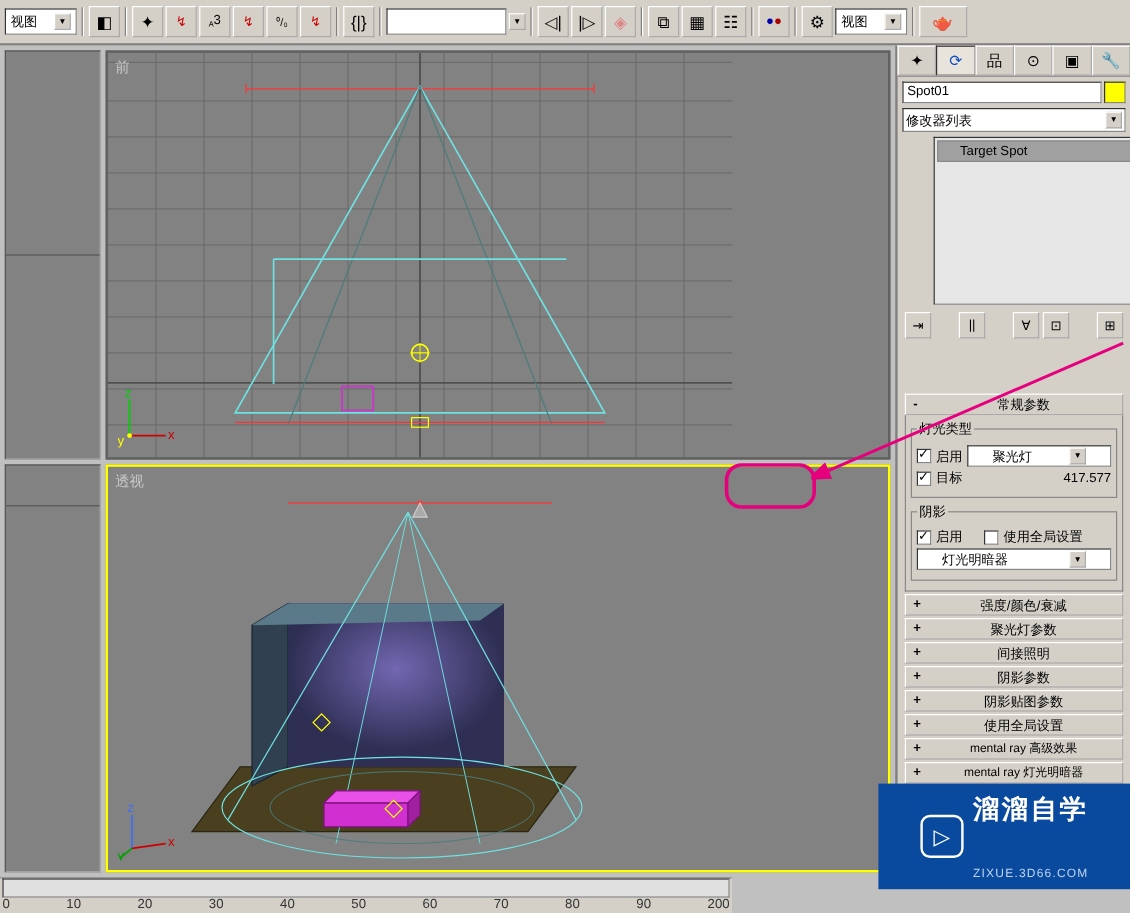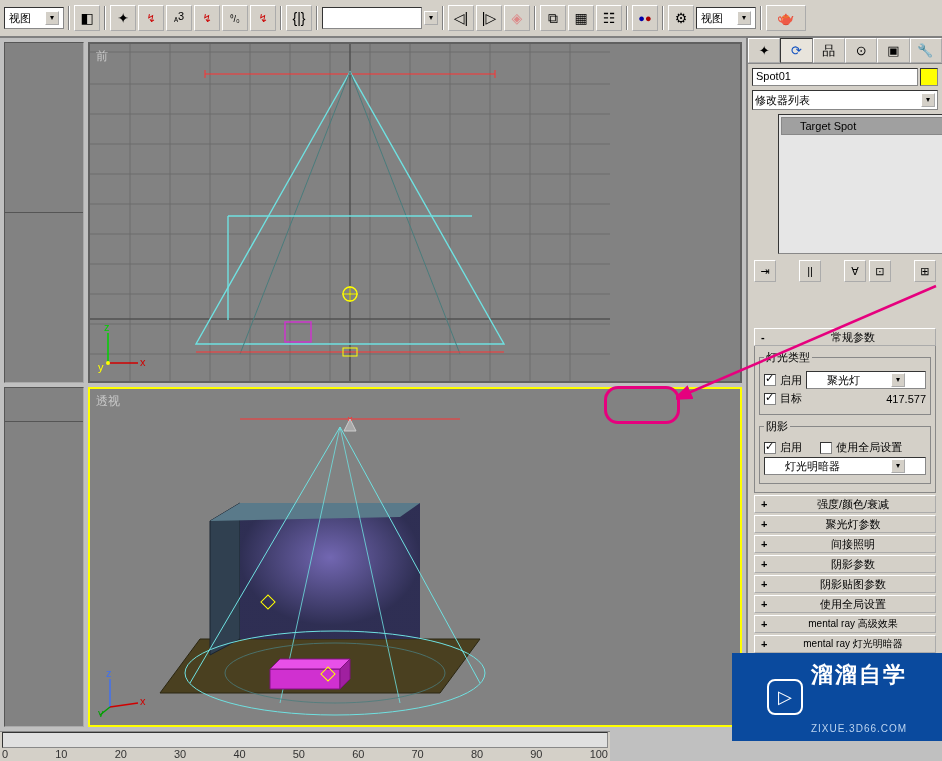--- a/index.html
+++ b/index.html
@@ -376,21 +376,21 @@
     <span>0</span>
     <span>10</span>
     <span>20</span>
     <span>30</span>
     <span>40</span>
     <span>50</span>
     <span>60</span>
     <span>70</span>
     <span>80</span>
     <span>90</span>
-    <span>100</span>
+    <span>200</span>
   </div>
 </div>
 
 <div class="highlight-shadow" style="left:604px; top:386px; width:76px; height:38px;"></div>
 <svg class="arrow-line" style="left:676px; top:282px; width:270px; height:120px;">
   <defs>
       <marker id="ah" markerWidth="10" markerHeight="10" refX="2" refY="3" orient="auto">
         <path d="M0,0 L0,6 L8,3 z" fill="#e6007e"></path>
       </marker>
     </defs>

